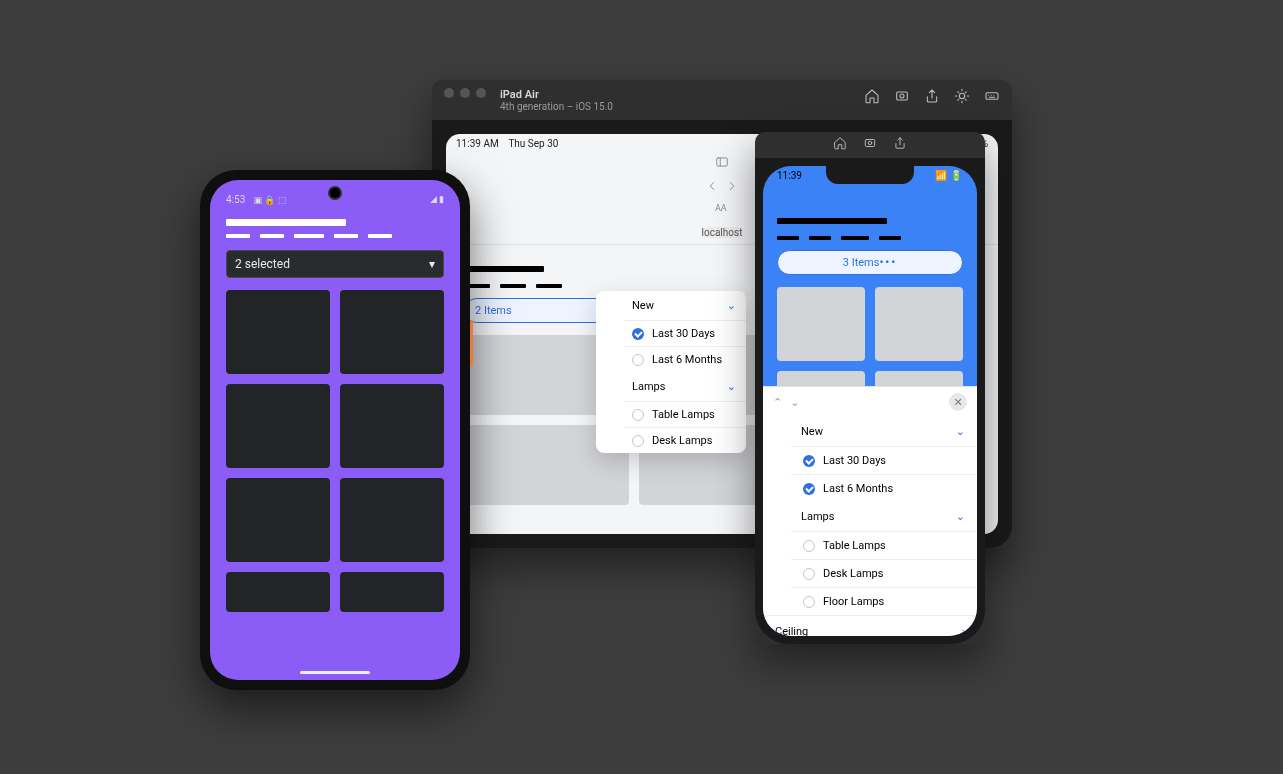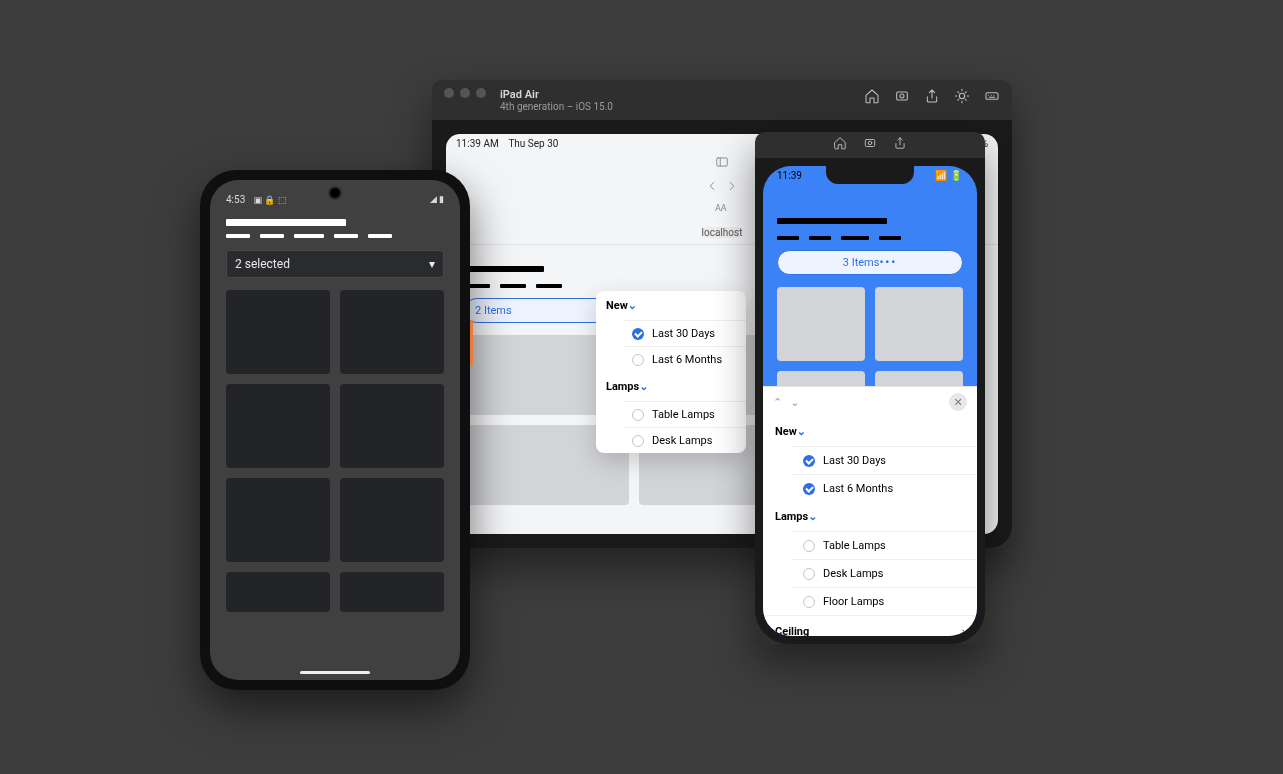--- a/index.html
+++ b/index.html
@@ -86,21 +86,21 @@
   .grid { display:grid; gap:10px; margin-top:12px; }
   .grid.cols3 { grid-template-columns: repeat(3,1fr); }
   .grid.cols2 { grid-template-columns: repeat(2,1fr); }
   .tile-light { background:#d3d4d8; border-radius:4px; height:80px; }
 
   .dropdown-panel {
     position:absolute; left:150px; top:46px; width:150px;
     background:#fff; border-radius:8px; box-shadow:0 8px 24px rgba(0,0,0,.18);
     overflow:hidden; font-size:11px;
   }
-  .dd-section { padding:8px 10px; font-weight:700; display:flex; align-items:center; }
+  .dd-section { padding:8px 10px; font-weight:400; display:flex; justify-content:space-between; align-items:center;margin-left:26px; }
   .dd-section .chev { color:#2f6fe6; }
   .dd-row { padding:6px 10px 6px 28px; position:relative; border-top:1px solid #eee;margin-left:28px; }
   .dd-row .radio {
     position:absolute; left:8px; top:50%; transform:translateY(-50%);
     width:12px; height:12px; border-radius:50%;
   }
   .radio.empty { border:1.5px solid #c6c6c8; }
   .radio.checked {
     background:#2f6fe6; display:flex; align-items:center; justify-content:center;
   }
@@ -150,39 +150,39 @@
   }
   .sheet-bar .navarrows { display:flex; gap:8px; }
   .sheet-bar .close {
     width:18px; height:18px; border-radius:50%; background:#e7e7ea;
     display:flex; align-items:center; justify-content:center; color:#7a7a7e; font-size:11px;
   }
   .sheet .dd-section { padding:8px 12px; }
   .sheet .dd-row { padding:7px 12px 7px 32px; }
   .sheet .dd-row .radio { left:12px; }
   .sheet .arrow-row {
-    padding:9px 12px; font-weight:700; border-top:1px solid #eee;
+    padding:9px 12px; font-weight:400; border-top:1px solid #eee;
     display:flex; justify-content:space-between; align-items:center;
   }
   .sheet .arrow-row .chev { color:#2f6fe6; }
 
   
   .android-device {
     position:absolute; left:200px; top:170px;
     width:270px; height:520px;
     background:#0f0f10; border-radius:36px;
     padding:10px;
     box-shadow: 0 18px 44px rgba(0,0,0,.55);
   }
   .android-power {
     position:absolute; right:-3px; top:150px; width:3px; height:46px;
     background:#e97a3a; border-radius:2px;
   }
   .android-screen {
-    background:#404040; border-radius:28px; height:100%;
+    background:#8b5cf6; border-radius:28px; height:100%;
     position:relative; overflow:hidden;
   }
   .android-cam {
     position:absolute; left:50%; top:8px; transform:translateX(-50%);
     width:10px; height:10px; background:#000; border-radius:50%;
     box-shadow:0 0 0 2px #2d2d2f;
   }
   .android-status {
     display:flex; justify-content:space-between; color:#d9d9db;
     font-size:10px; padding:14px 16px 0;

